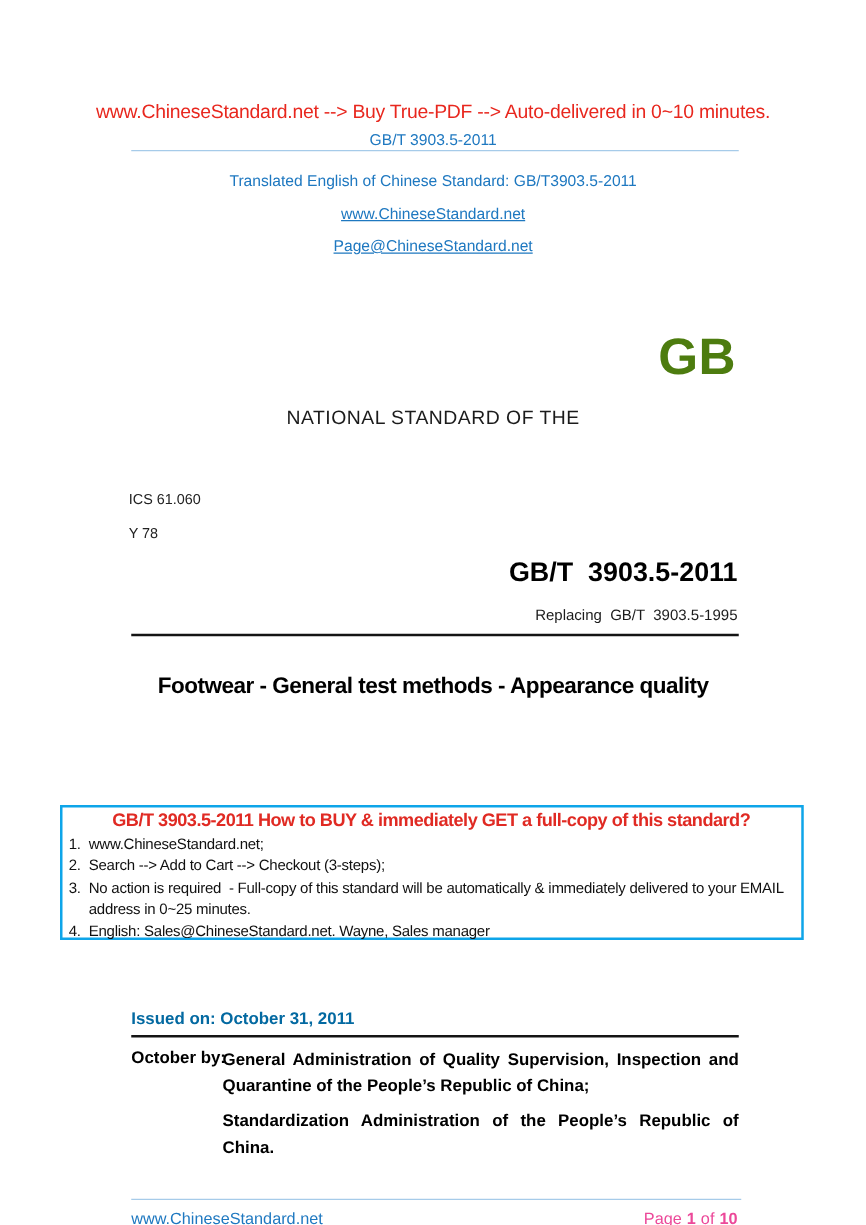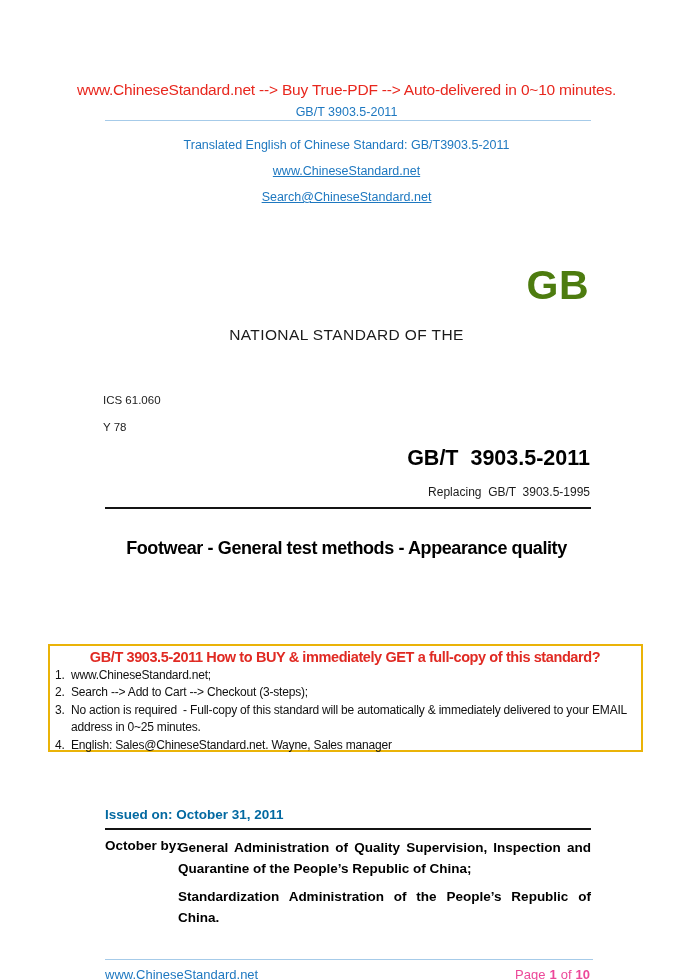--- a/index.html
+++ b/index.html
@@ -28,21 +28,21 @@
   .ics{top:346px;left:103px;font-size:11.5px;color:#222;}
   .ycode{top:373px;left:103px;font-size:11.5px;color:#222;}
 
   .std-code{top:398px;right:103px;font-size:21.5px;font-weight:bold;white-space:pre;color:#000;}
   .replacing{top:437px;right:103px;font-size:12px;white-space:pre;color:#1b1b1b;}
   .r1{top:459px;}
   .doc-title{top:490px;font-size:18px;font-weight:bold;letter-spacing:-0.4px;color:#000;}
 
   .buy-box{
     position:absolute;left:48px;top:596px;width:595px;height:108px;box-sizing:border-box;
-    border:2px solid #eab308;background:#fff;padding:2px 6px 0 5px;
+    border:2px solid #0ea5e9;background:#fff;padding:2px 6px 0 5px;
   }
   .buy-title{text-align:center;color:#e02a23;font-weight:bold;font-size:14.5px;letter-spacing:-0.4px;line-height:19px;}
   .buy-item{display:flex;font-size:12px;letter-spacing:-0.2px;line-height:17.4px;color:#101010;}
   .buy-item .num{flex:none;width:16px;}
   .buy-item .txt{flex:1;white-space:pre-wrap;}
 
   .issued-on{top:759px;left:105px;font-size:13.5px;font-weight:bold;color:#0369a1;}
   .impl-on{top:759px;right:103px;font-size:13.5px;font-weight:bold;color:#000;}
   .r2{top:780px;}
   .issued-by-label{top:790px;left:105px;font-size:13.5px;font-weight:bold;color:#000;}
@@ -59,21 +59,21 @@
 <body>
 
 <div class="page">
 
   <div class="abs center promo">www.ChineseStandard.net --&gt; Buy True-PDF --&gt; Auto-delivered in 0~10 minutes.</div>
   <div class="abs center hdr-code">GB/T 3903.5-2011</div>
   <div class="hline blue-line line1"></div>
 
   <div class="abs center translated">Translated English of Chinese Standard: GB/T3903.5-2011</div>
   <a class="abs center tlink l1">www.ChineseStandard.net</a>
-  <a class="abs center tlink l2">Search@ChineseStandard.net</a>
+  <a class="abs center tlink l2">Page@ChineseStandard.net</a>
 
   <div class="abs gb-logo">GB</div>
   <div class="abs center nat n1">NATIONAL STANDARD OF THE</div>
 
   <div class="abs ics">ICS 61.060</div>
   <div class="abs ycode">Y 78</div>
 
   <div class="abs std-code">GB/T  3903.5-2011</div>
   <div class="abs replacing">Replacing  GB/T  3903.5-1995</div>
   <div class="hline black-rule r1"></div>

